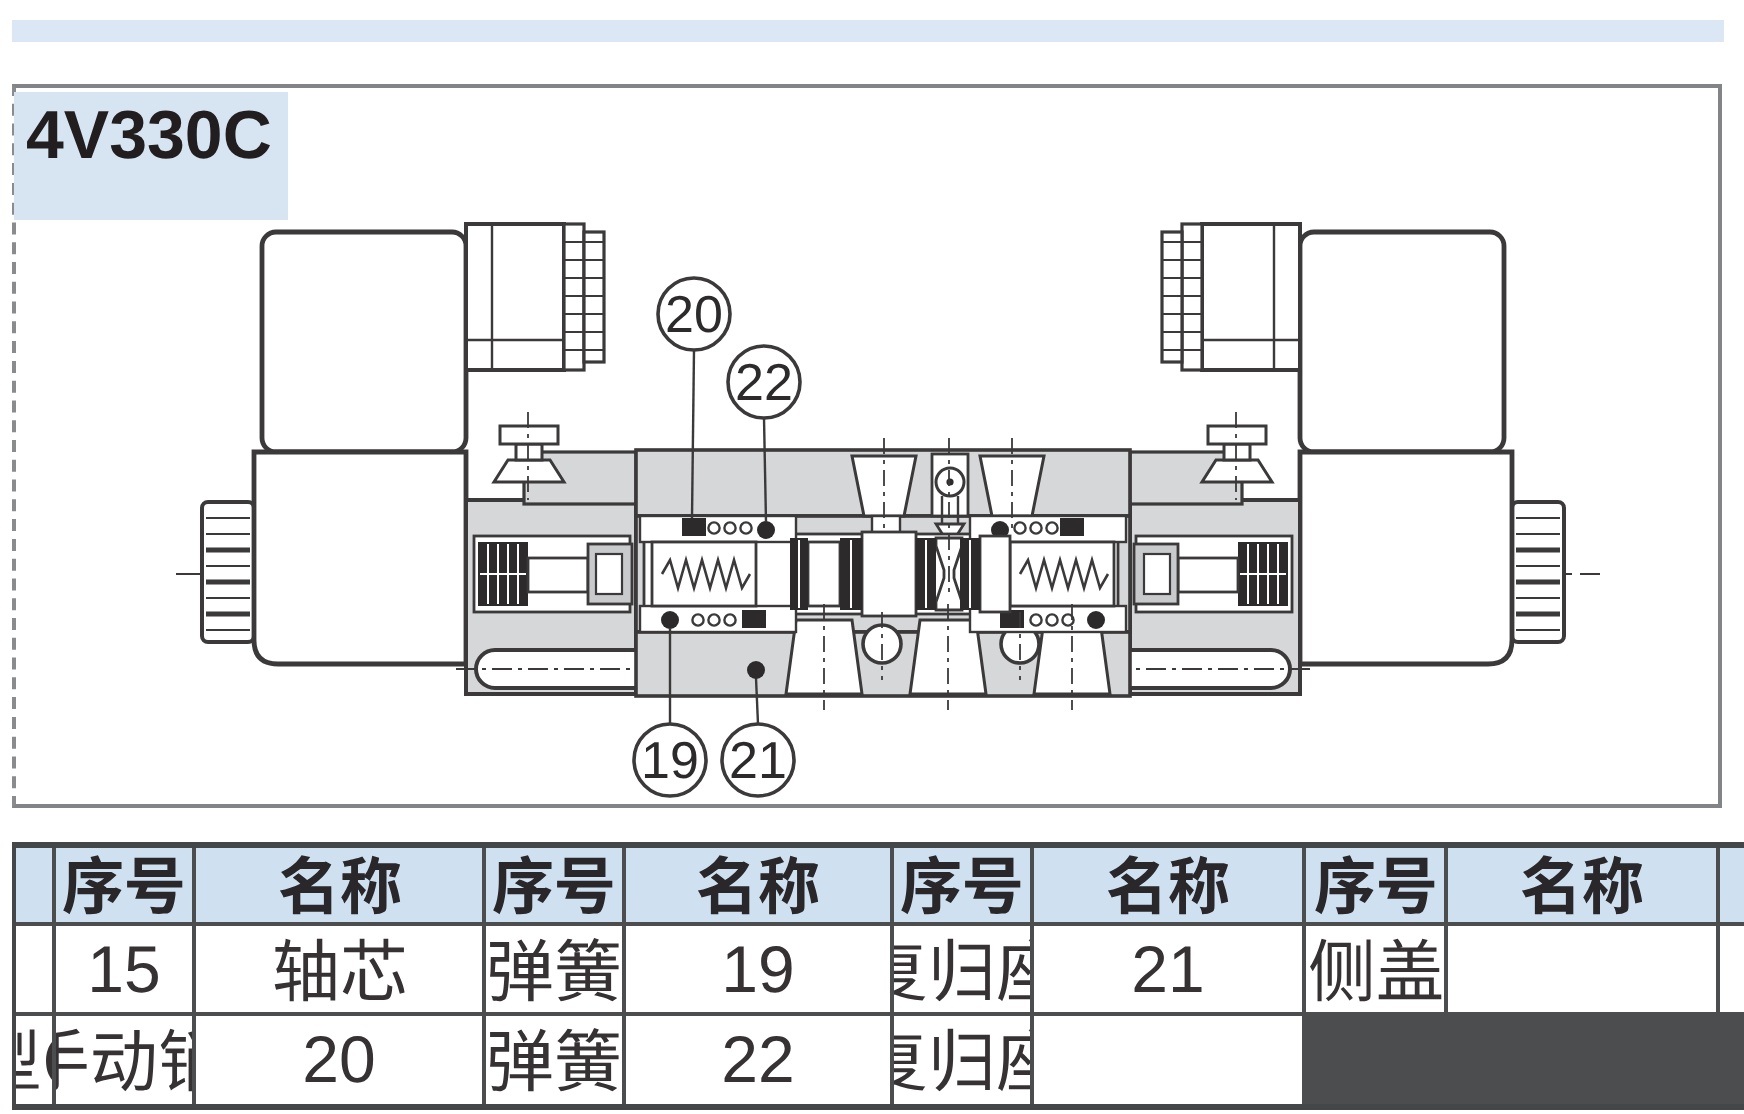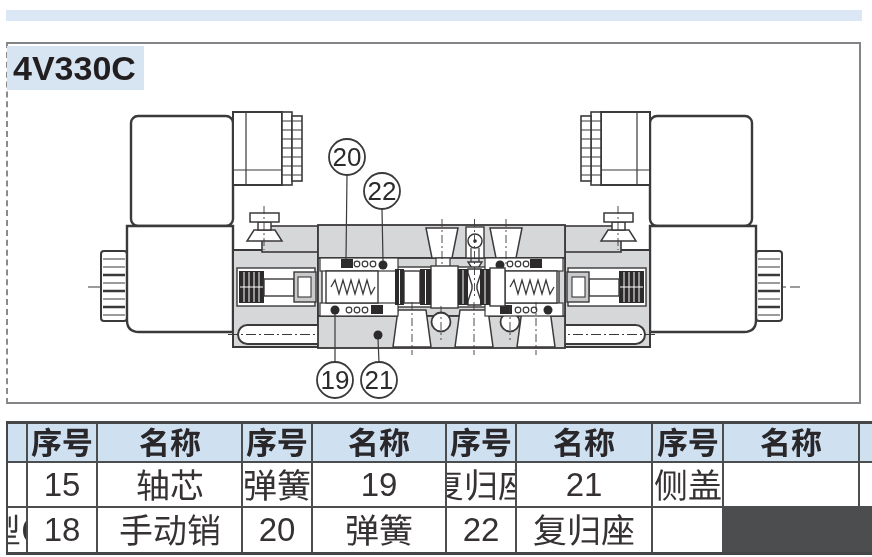--- a/index.html
+++ b/index.html
@@ -2,21 +2,21 @@
 <html><head>
 <meta charset="utf-8">
 <style>
   html,body{margin:0;padding:0;}
   body{width:872px;height:557px;position:relative;background:#ffffff;overflow:hidden;
        font-family:"Liberation Sans",sans-serif;}
   .topstrip{position:absolute;left:6px;top:10px;width:856px;height:11px;background:#dbe7f4;}
   .diagram-box{position:absolute;left:6px;top:42px;width:851px;height:358px;
       border-top:2px solid #828487;border-right:2px solid #828487;border-bottom:2px solid #828487;
       border-left:2px dashed #8a8b8d;}
-  .titlebox{position:absolute;left:7px;top:46px;width:137px;height:44px;background:#d7e5f3;text-align:center;}
+  .titlebox{position:absolute;left:7px;top:46px;width:137px;height:64px;background:#d7e5f3;text-align:center;}
   .titlebox .t{position:absolute;left:6px;top:3px;font-size:34px;font-weight:bold;color:#221e1f;letter-spacing:0px;}
   svg.draw{position:absolute;left:0;top:0;}
   
   .parts-table{position:absolute;left:6px;top:421px;width:866px;height:134px;
       background:#4c4d4f;border-top:3px solid #454648;border-bottom:3px solid #454648;border-left:2px solid #454648;
       box-sizing:border-box;display:grid;
       grid-template-columns:18px 68px 143px 68px 132px 68px 134px 69px 134px 14px;
       grid-template-rows:37px 43px 44px;gap:2px;}
   .parts-table .c{display:flex;align-items:center;justify-content:center;background:#ffffff;overflow:hidden;}
   .parts-table .h{background:#cfe1f1;}
@@ -329,21 +329,20 @@
       <span class="sr">异型O令</span>
       <span>
         <svg class="glyphsvg" width="127.2" height="34" viewBox="0 -88 374.2 100">
           <use href="#gl-r5f02" x="0"></use>
           <use href="#gl-r578b" x="100"></use>
           <use href="#gl-r4f" x="200"></use>
           <use href="#gl-r4ee4" x="274.2"></use>
         </svg>
       </span>
     </div>
-  <div class="c num">18</div>
   <div class="c">
       <span class="sr">手动销</span>
       <span>
         <svg class="glyphsvg" width="102.0" height="34" viewBox="0 -88 300 100">
           <use href="#gl-r624b" x="0"></use>
           <use href="#gl-r52a8" x="100"></use>
           <use href="#gl-r9500" x="200"></use>
         </svg>
       </span>
     </div>

